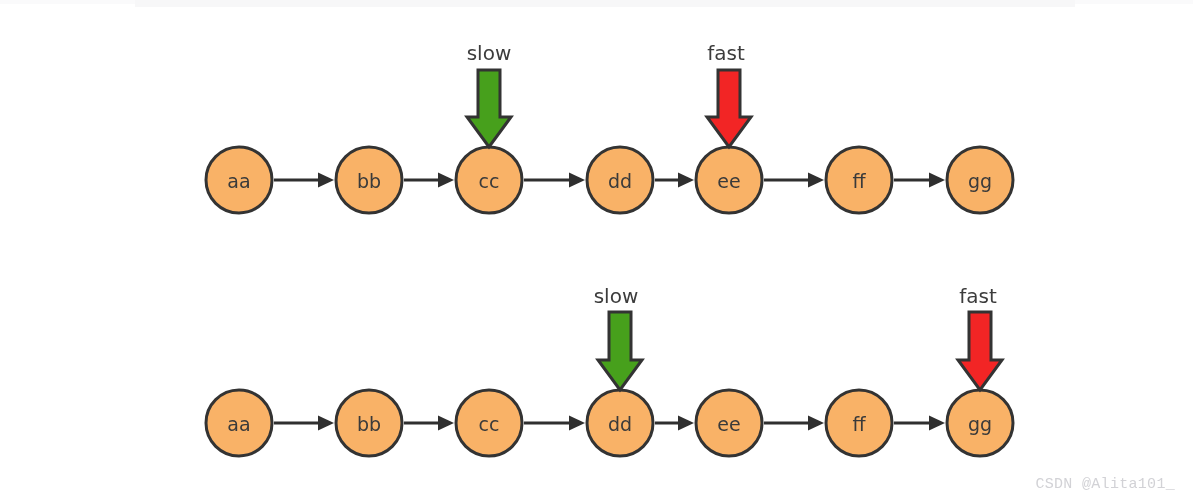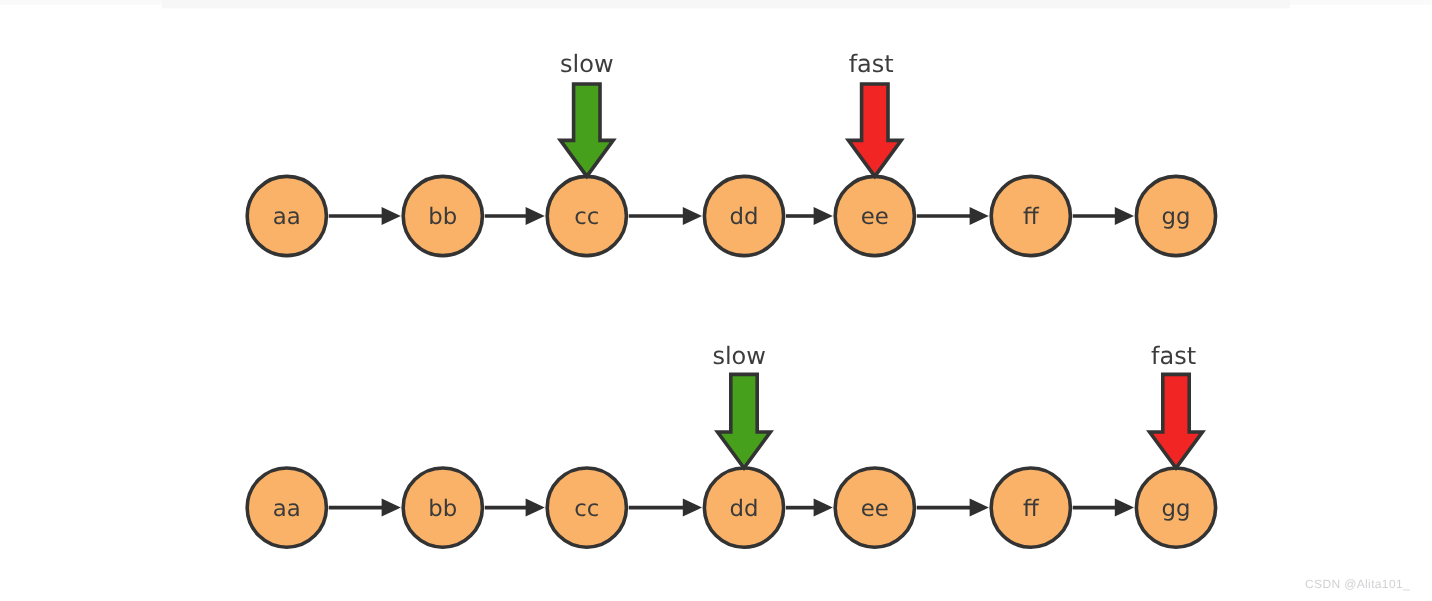--- a/index.html
+++ b/index.html
@@ -89,22 +89,22 @@
     font-size: 20px;
     fill: #3c3c3c;
     text-anchor: middle;
     dominant-baseline: alphabetic;
   }
 
   .watermark {
     position: absolute;
     right: 18px;
     bottom: 8px;
-    font-family: Liberation Sans, sans-serif;
-    font-size: 10px;
+    font-family: Liberation Mono, monospace;
+    font-size: 15px;
     color: #d2d2d6;
     letter-spacing: 0.3px;
     white-space: nowrap;
   }
 </style>
 </head>
 <body>
 
 <div id="canvas-root">
 

